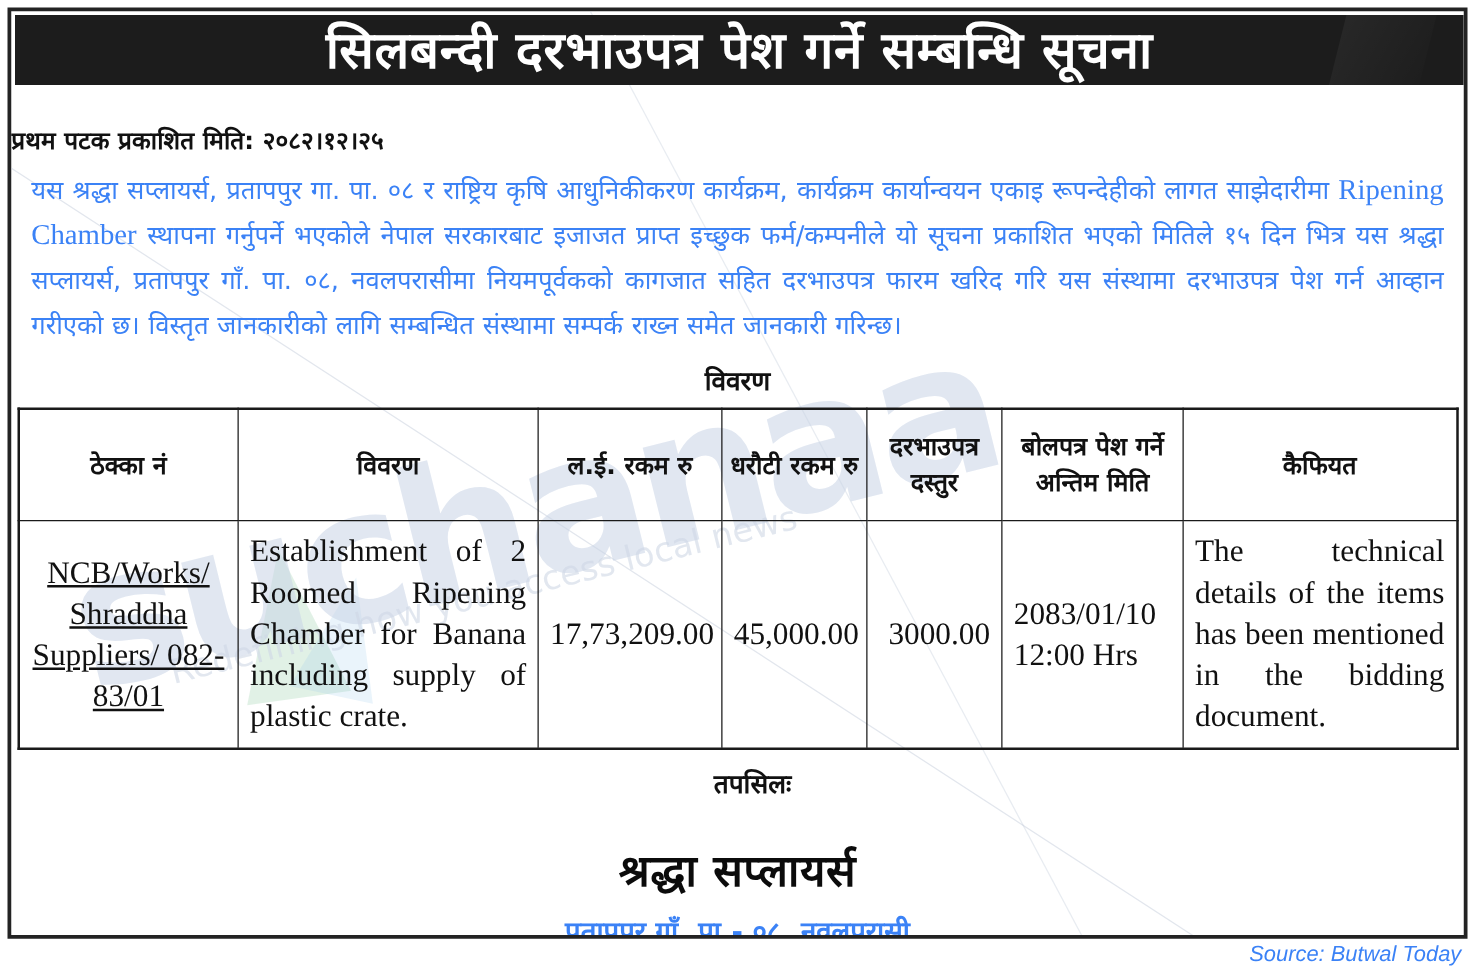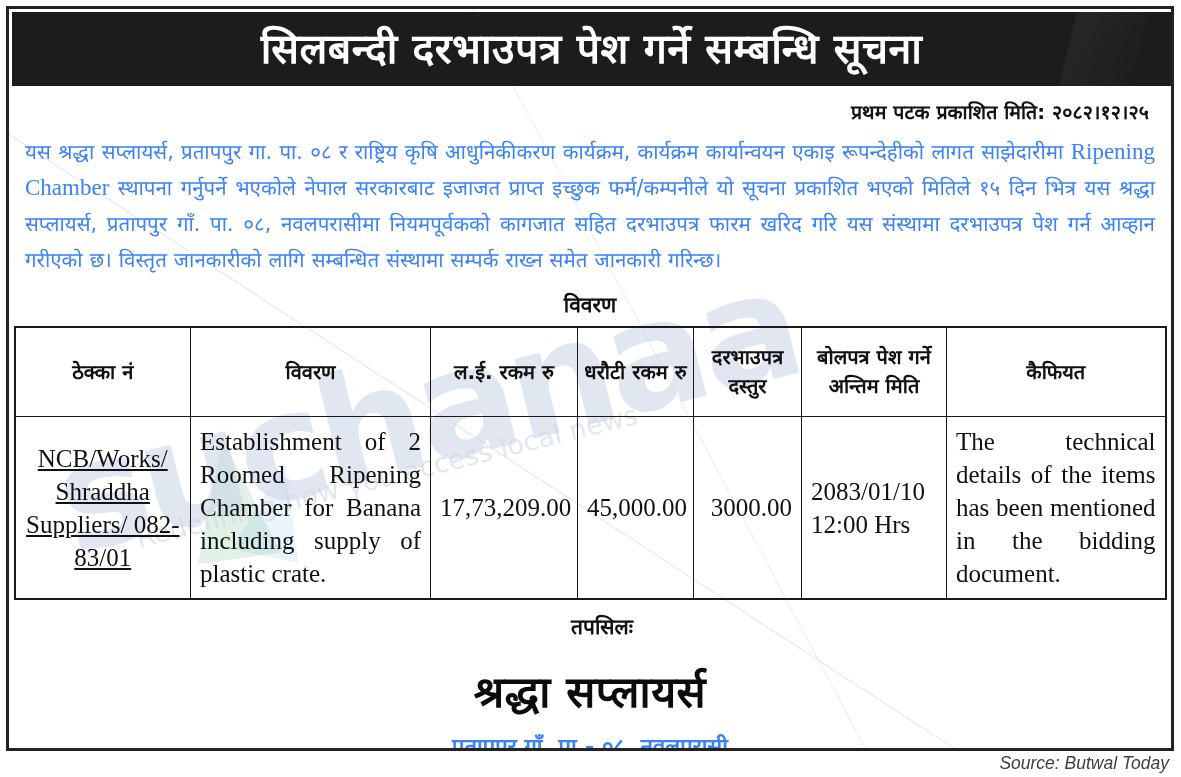--- a/index.html
+++ b/index.html
@@ -109,21 +109,21 @@
     transform: rotate(62deg);
     transform-origin: left top;
   }
 
   
   .title-band {
     position: absolute;
     left: 3px;
     top: 3px;
     width: 1159px;
-    height: 74px;
+    height: 56px;
     background: #1c1c1c;
     z-index: 2;
     display: flex;
     align-items: center;
     justify-content: center;
     overflow: hidden;
   }
   .title-band .band-sheen {
     position: absolute;
     left: 1055px;
@@ -148,29 +148,27 @@
   
   .content {
     position: absolute;
     left: 0;
     top: 77px;
     width: 1162px;
     z-index: 1;
   }
 
   .pub-date {
-    text-align: right;
     padding-right: 22px;
     padding-top: 12px;
     font-family: "DejaVu Sans", sans-serif;
     font-weight: bold;
     font-size: 19.5px;
     color: #111;
     letter-spacing: .1px;
-    padding-left: 32px;
   }
 
   .body-para {
     margin: 9px 16px 0 16px;
     font-family: "DejaVu Sans", sans-serif;
     font-size: 20.5px;
     line-height: 36px;
     text-align: justify;
     text-align-last: left;
     color: #3b82f6;
@@ -255,24 +253,24 @@
     text-align: center;
     margin-top: 12px;
     font-family: "DejaVu Sans", sans-serif;
     font-weight: bold;
     font-size: 21px;
     color: #111;
     padding-left: 24px;
   }
   .org-name {
     text-align: center;
-    margin-top: 21px;
-    font-family: "DejaVu Sans", sans-serif;
-    font-weight: bold;
-    font-size: 43px;
+    margin-top: 32px;
+    font-family: "DejaVu Sans", sans-serif;
+    font-weight: bold;
+    font-size: 35px;
     color: #0b0b0b;
     letter-spacing: .5px;
   }
   .org-addr {
     text-align: center;
     margin-top: 10px;
     font-family: "DejaVu Sans", sans-serif;
     font-weight: bold;
     font-size: 22px;
     color: #3b82f6;
@@ -287,21 +285,21 @@
   }
 
   
   .source-line {
     position: absolute;
     right: 12px;
     top: 753px;
     font-family: "Liberation Sans", sans-serif;
     font-style: italic;
     font-size: 17.5px;
-    color: #404040;
+    color: #3b82f6;
     z-index: 3;
   }
 </style>
 </head>
 <body>
 
 <div id="page">
 
   <div class="doc-frame">
 

